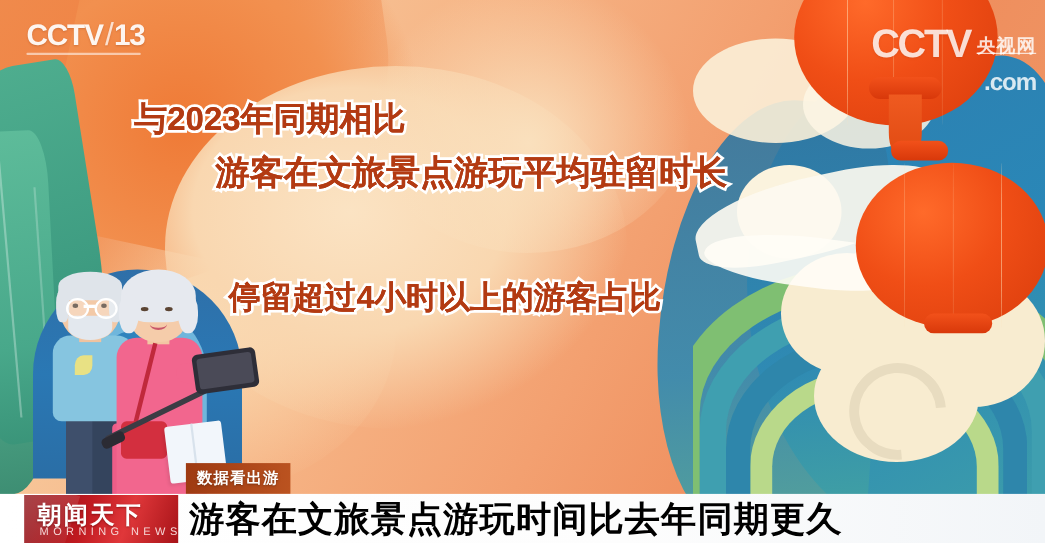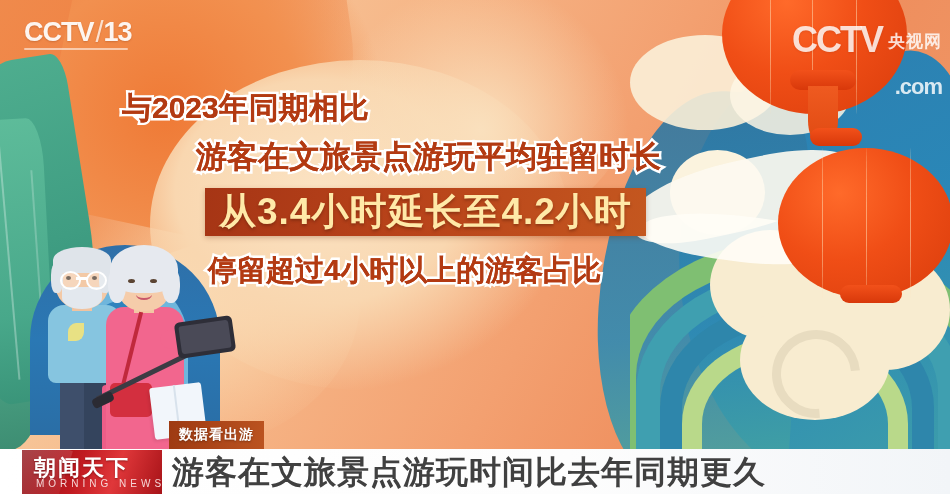--- a/index.html
+++ b/index.html
@@ -96,22 +96,22 @@
   .cctv13 .n13{font-size:27px;}
   .cctv13 .row2{margin-top:5px;color:#fff;opacity:.92;font-size:19px;
     letter-spacing:11px;text-align:center;padding-left:8px;font-weight:600;
     text-shadow:0 1px 2px rgba(140,60,20,.35);}
   .cctv13 .underline{height:2px;background:rgba(255,255,255,.55);margin-top:1px;width:104px;border-radius:2px;}
   
   .wm{position:absolute;right:8px;top:24px;display:flex;align-items:flex-start;
       color:rgba(255,255,255,.82);}
   .wm .big{font-size:36px;font-weight:bold;letter-spacing:-2px;line-height:.9;
     text-shadow:0 1px 2px rgba(170,60,20,.25);}
-  .wm .sub{font-size:22px;font-weight:bold;letter-spacing:-1px;margin-top:18px;margin-left:-6px;}
-  .wm .cn{font-size:17px;font-weight:bold;margin-left:6px;margin-top:2px;letter-spacing:1px;}
+  .wm .sub{font-size:22px;font-weight:bold;letter-spacing:-1px;margin-top:6px;margin-left:-6px;}
+  .wm .cn{font-size:17px;font-weight:bold;margin-left:6px;margin-top:2px;letter-spacing:1px;text-decoration:underline;}
   .wm-wrap{display:flex;flex-direction:column;align-items:flex-end;}
   .wm-r1{display:flex;align-items:center;}
   
   .copy{position:absolute;left:0;top:0;width:950px;height:494px;}
   .ln{position:absolute;white-space:nowrap;font-weight:bold;}
   .ln1{left:122px;top:88px;font-size:30px;color:#b33a12;
     -webkit-text-stroke:5px #fff;paint-order:stroke fill;}
   .ln1b{left:122px;top:88px;font-size:30px;color:#b33a12;}
   .ln2{left:196px;top:136px;font-size:31px;color:#b33a12;
     -webkit-text-stroke:5px #fff;paint-order:stroke fill;}
@@ -175,21 +175,21 @@
   .proglogo{position:absolute;left:22px;top:450px;width:140px;height:48px;
     background:linear-gradient(110deg,#8c0e14 0%,#c01a20 40%,#e0373a 65%,#a51217 100%);
     overflow:hidden;}
   .proglogo .pl-zh{position:absolute;left:12px;top:3px;font-size:22px;font-weight:bold;color:#fff;
     letter-spacing:2px;text-shadow:0 1px 2px rgba(80,0,0,.5);white-space:nowrap;}
   .proglogo .pl-en{position:absolute;left:14px;top:28px;font-size:10px;color:#f6d7d7;
     letter-spacing:4px;white-space:nowrap;}
   .proglogo .shine{position:absolute;left:-20px;top:-10px;width:60px;height:80px;
     background:linear-gradient(120deg,rgba(255,255,255,.28),rgba(255,255,255,0));transform:rotate(18deg);}
   .headline{position:absolute;left:172px;top:451px;font-size:32px;font-weight:bold;
-    color:#404040;white-space:nowrap;letter-spacing:1px;
+    color:#000000;white-space:nowrap;letter-spacing:1px;
     text-shadow:0 1px 0 rgba(255,255,255,.6);}
 </style>
 </head>
 <body>
 
 <div id="screen">
 
   <div class="bg">
     <div class="bg-base"></div>
     <div class="cream3"></div>
@@ -304,23 +304,20 @@
     <div class="c-part phoneScr"></div>
   </div>
 
   <div class="copy">
     <div class="ln ln1">与2023年同期相比</div>
     <div class="ln ln1b">与2023年同期相比</div>
 
     <div class="ln ln2">游客在文旅景点游玩平均驻留时长</div>
     <div class="ln ln2b">游客在文旅景点游玩平均驻留时长</div>
 
-    <div class="banner b1">
-      <span>从3.4小时延长至4.2小时</span>
-    </div>
 
     <div class="ln ln4">停留超过4小时以上的游客占比</div>
     <div class="ln ln4b">停留超过4小时以上的游客占比</div>
 
   </div>
 
   <div class="kicker">数据看出游</div>
   <div class="whitebar"></div>
   <div class="proglogo">
     <div class="shine"></div>

